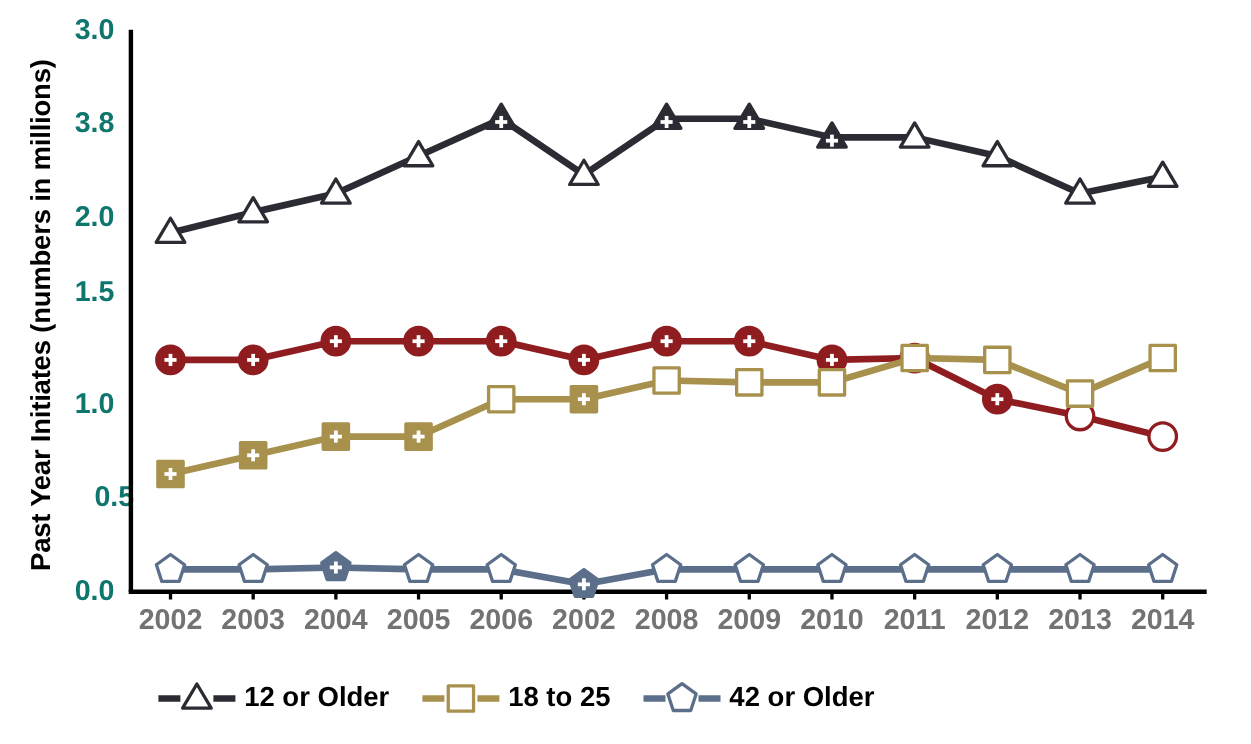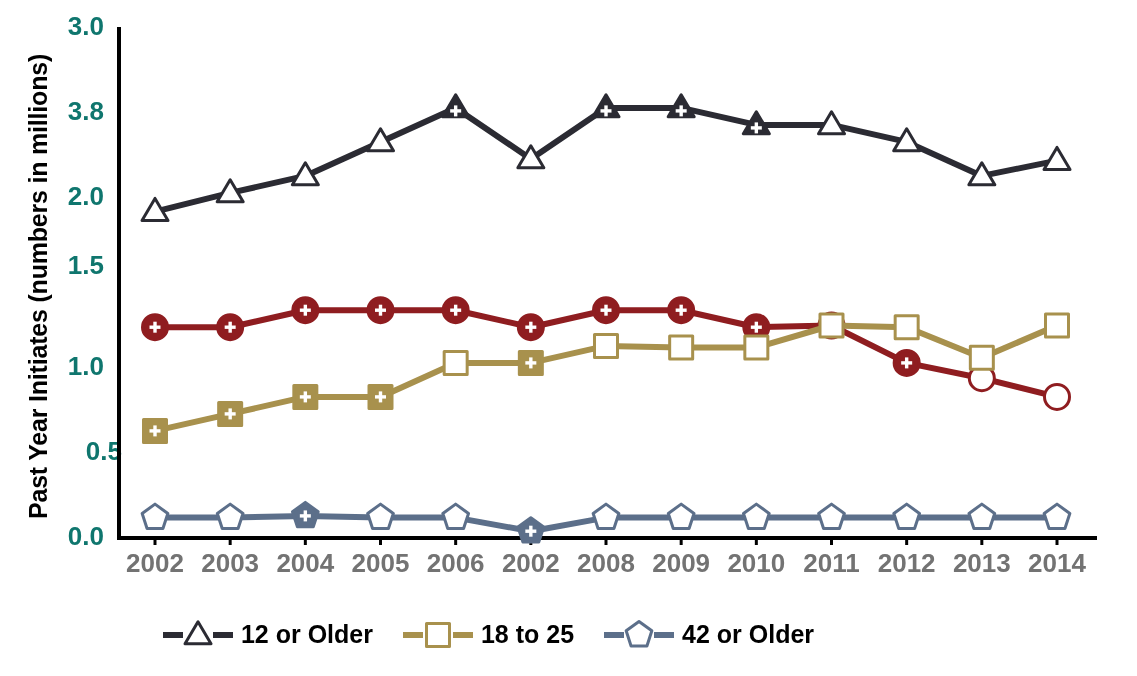--- a/index.html
+++ b/index.html
@@ -56,21 +56,20 @@
   }
   #legend {
     position: absolute;
     left: 0;
     top: 614px;
     width: 937px;
     display: flex;
     justify-content: center;
     align-items: center;
     gap: 28px;
-    margin-left: 19px;
   }
   .legend-entry {
     display: flex;
     align-items: center;
     gap: 2px;
   }
   .legend-label {
     font-size: 25px;
     font-weight: bold;
     color: #000000;

